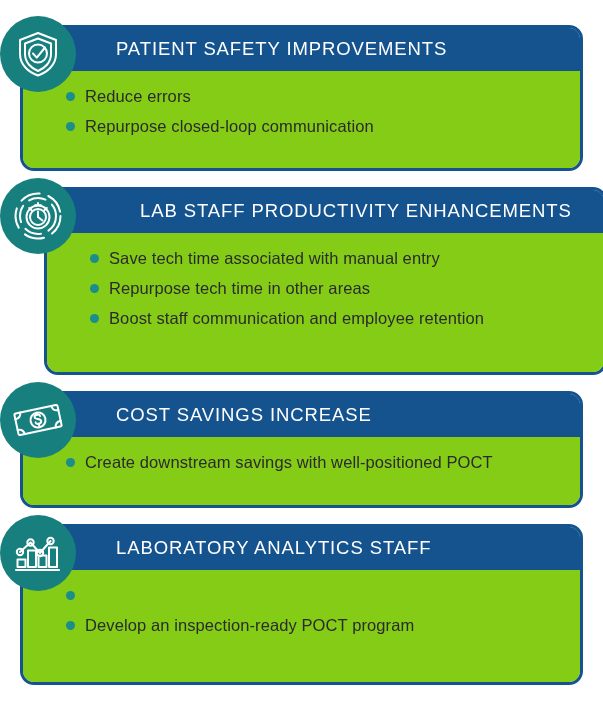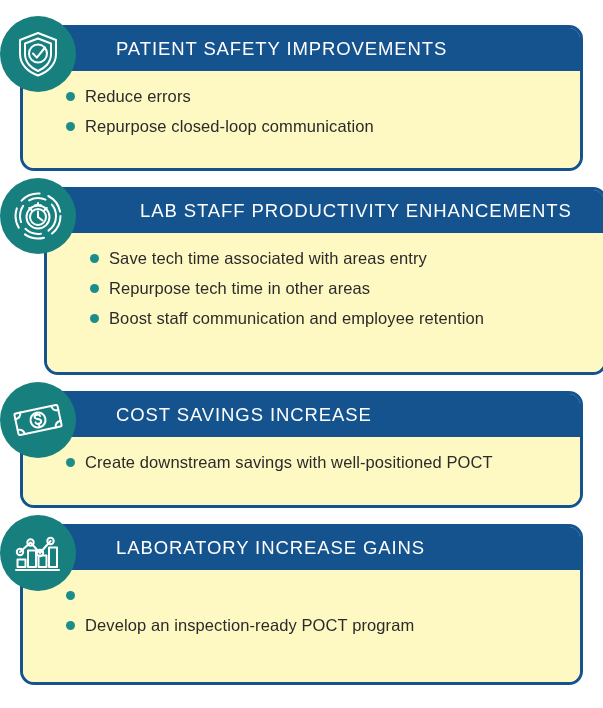--- a/index.html
+++ b/index.html
@@ -53,21 +53,21 @@
     white-space: nowrap;
     line-height: 1;
   }
 
   .card-body {
     position: absolute;
     left: 0;
     right: 0;
     top: 43px;
     bottom: 0;
-    background: #fef9c3;
+    background: #84cc16;
     padding-left: 43px;
     padding-top: 14px;
     box-sizing: border-box;
   }
 
   .bullet-row {
     display: flex;
     align-items: flex-start;
     margin-bottom: 5px;
     height: 25px;
@@ -145,21 +145,21 @@
     </svg>
   </div>
 
   <div class="card" id="card-2">
     <div class="card-header">
       <div class="card-title">LAB STAFF PRODUCTIVITY ENHANCEMENTS</div>
     </div>
     <div class="card-body">
       <div class="bullet-row">
         <span class="bullet-dot"></span>
-        <span class="bullet-text">Save tech time associated with areas entry</span>
+        <span class="bullet-text">Save tech time associated with manual entry</span>
       </div>
       <div class="bullet-row">
         <span class="bullet-dot"></span>
         <span class="bullet-text">Repurpose tech time in other areas</span>
       </div>
       <div class="bullet-row">
         <span class="bullet-dot"></span>
         <span class="bullet-text">Boost staff communication and employee retention</span>
       </div>
     </div>
@@ -206,21 +206,21 @@
         <path d="M5 21.5 C8.4 21.5 10.8 19.6 11.2 16"></path>
         <path d="M5 32.5 C8.4 32.5 10.8 34.4 11.2 38"></path>
         <path d="M49 21.5 C45.6 21.5 43.2 19.6 42.8 16"></path>
         <path d="M49 32.5 C45.6 32.5 43.2 34.4 42.8 38"></path>
       </g>
     </svg>
   </div>
 
   <div class="card" id="card-4">
     <div class="card-header">
-      <div class="card-title">LABORATORY INCREASE GAINS</div>
+      <div class="card-title">LABORATORY ANALYTICS STAFF</div>
     </div>
     <div class="card-body">
       <div class="bullet-row">
         <span class="bullet-dot"></span>
       </div>
       <div class="bullet-row">
         <span class="bullet-dot"></span>
         <span class="bullet-text">Develop an inspection-ready POCT program</span>
       </div>
     </div>

